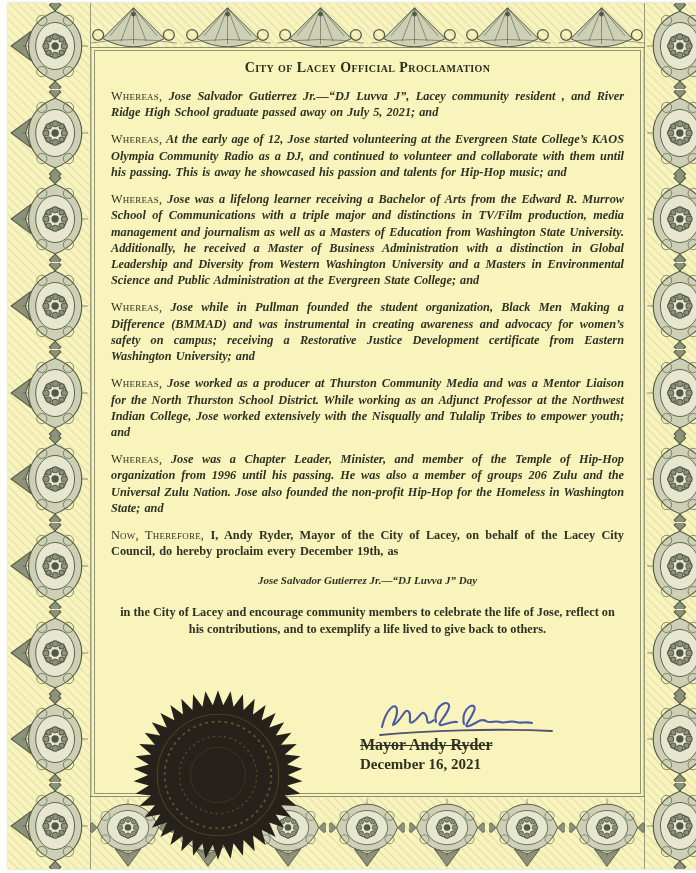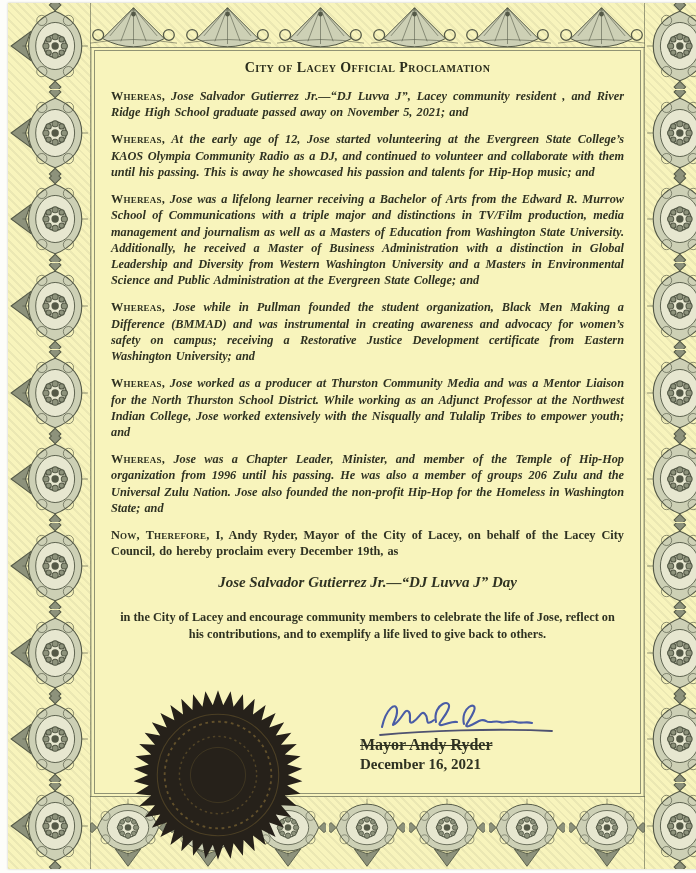--- a/index.html
+++ b/index.html
@@ -37,22 +37,22 @@
         border:1px solid rgba(110,115,92,.75);outline:1px solid rgba(110,115,92,.35);outline-offset:2px;
         pointer-events:none;}
   
   .content{position:absolute;left:86px;top:47px;right:78px;bottom:75px;padding:8px 17px 0;z-index:2;}
   .heading{text-align:center;font-variant:small-caps;font-weight:700;font-size:14px;
         letter-spacing:.4px;color:#2a2d1c;margin:2px 0 12px;}
   p.whereas{font-style:italic;font-weight:700;font-size:12.3px;line-height:1.32;text-align:justify;
         margin:0 0 11px;word-spacing:1px;}
   p.therefore{font-style:normal;font-weight:700;font-size:12.3px;line-height:1.32;text-align:justify;
         margin:0 0 11px;word-spacing:1px;}
-  .lead{font-style:normal;font-variant:small-caps;font-weight:700;letter-spacing:.2px;}
-  .day-line{text-align:center;font-style:italic;font-weight:700;font-size:15px;margin:15px 0 18px;}
+  .lead{font-style:normal;font-variant:small-caps;font-weight:400;letter-spacing:.2px;}
+  .day-line{text-align:center;font-style:italic;font-weight:700;font-size:11px;margin:15px 0 18px;}
   .closing{text-align:center;font-weight:700;font-size:12.3px;line-height:1.35;margin:14px 6px 0;}
   
   .sig{position:absolute;left:352px;top:692px;width:230px;z-index:4;}
   .sig svg{display:block;margin-left:14px;}
   .sig-name{font-weight:700;font-size:16px;text-decoration:line-through;
         text-decoration-thickness:1.4px;margin-top:-7px;}
   .sig-date{font-weight:700;font-size:15px;margin-top:2px;}
   
   .seal{position:absolute;left:118px;bottom:2px;width:184px;height:184px;z-index:5;}
   .hidden-defs{position:absolute;width:0;height:0;overflow:hidden;}
@@ -216,21 +216,21 @@
       </svg>
       <svg class="m-side" viewBox="0 0 80 84">
         <use href="#medallion"></use>
       </svg>
     </div>
   <div class="inner-frame"></div>
 
   <div class="content">
     <div class="heading">City of Lacey Official Proclamation</div>
 
-    <p class="whereas"><span class="lead">Whereas,</span> <span>Jose Salvador Gutierrez Jr.—“DJ Luvva J”, Lacey community resident , and River Ridge High School graduate passed away on November 5, 2021; and</span></p>
+    <p class="whereas"><span class="lead">Whereas,</span> <span>Jose Salvador Gutierrez Jr.—“DJ Luvva J”, Lacey community resident , and River Ridge High School graduate passed away on July 5, 2021; and</span></p>
     <p class="whereas"><span class="lead">Whereas,</span> <span>At the early age of 12, Jose started volunteering at the Evergreen State College’s KAOS Olympia Community Radio as a DJ, and continued to volunteer and collaborate with them until his passing.  This is away he showcased his passion and talents for Hip-Hop music; and</span></p>
     <p class="whereas"><span class="lead">Whereas,</span> <span>Jose was a lifelong learner receiving a Bachelor of Arts from the Edward R. Murrow School of Communications with a triple major and distinctions in TV/Film production, media management and journalism as well as a Masters of Education from Washington State University.  Additionally, he received a Master of Business Administration with a distinction in Global Leadership and Diversity from Western Washington University and a Masters in Environmental Science and Public Administration at the Evergreen State College; and</span></p>
     <p class="whereas"><span class="lead">Whereas,</span> <span>Jose while in Pullman founded the student organization, Black Men Making a Difference (BMMAD) and was instrumental in creating awareness and advocacy for women’s safety on campus; receiving a Restorative Justice Development certificate from Eastern Washington University; and</span></p>
     <p class="whereas"><span class="lead">Whereas,</span> <span>Jose worked as a producer at Thurston Community Media and was a Mentor Liaison for the North Thurston School District.  While working as an Adjunct Professor at the Northwest Indian College, Jose worked extensively with the Nisqually and Tulalip Tribes to empower youth; and</span></p>
     <p class="whereas"><span class="lead">Whereas,</span> <span>Jose was a Chapter Leader, Minister, and member of the Temple of Hip-Hop organization from 1996 until his passing. He was also a member of groups 206 Zulu and the Universal Zulu Nation.  Jose also founded the non-profit Hip-Hop for the Homeless in Washington State; and</span></p>
 
     <p class="therefore"><span class="lead">Now, Therefore,</span> <span>I, Andy Ryder, Mayor of the City of Lacey, on behalf of the Lacey City Council, do hereby proclaim every December 19th, as</span></p>
 
     <div class="day-line">Jose Salvador Gutierrez Jr.—“DJ Luvva J” Day</div>
 

